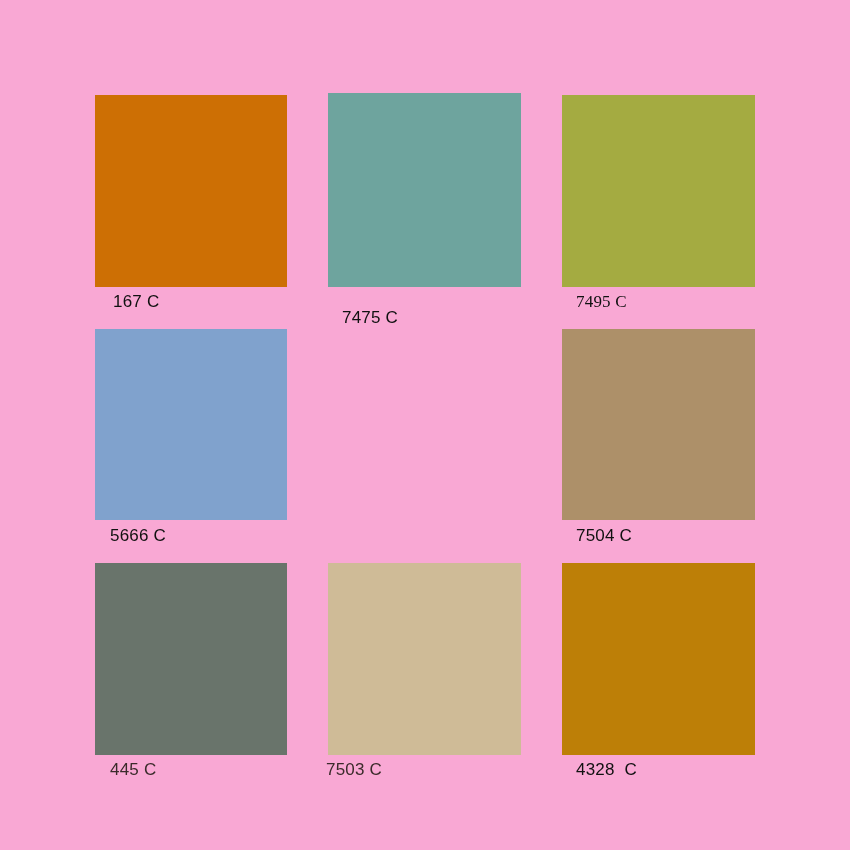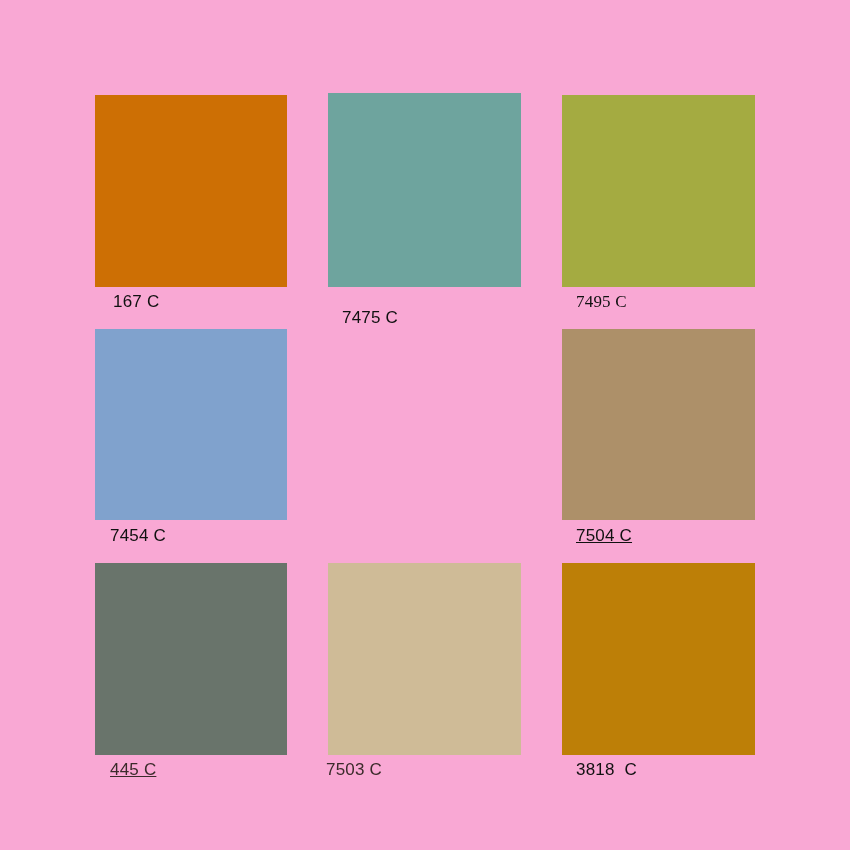--- a/index.html
+++ b/index.html
@@ -62,33 +62,33 @@
       <div class="swatch-chip" style="background: rgb(110, 164, 158);"></div>
     </div>
     <div class="swatch-label" style="left: 342px; top: 308px; color: rgb(17, 17, 17); text-align: right;">7475 C</div>
     <div class="swatch-cell" style="left: 562px; top: 95px; width: 193px; height: 192px;">
       <div class="swatch-chip" style="background: rgb(164, 171, 65);"></div>
     </div>
     <div class="swatch-label" style="left: 576px; top: 292px; color: rgb(17, 17, 17); font-family: Liberation Serif, serif;">7495 C</div>
     <div class="swatch-cell" style="left: 95px; top: 329px; width: 192px; height: 191px;">
       <div class="swatch-chip" style="background: rgb(128, 162, 205);"></div>
     </div>
-    <div class="swatch-label" style="left: 110px; top: 526px; color: rgb(17, 17, 17);">7454 C</div>
+    <div class="swatch-label" style="left: 110px; top: 526px; color: rgb(17, 17, 17);">5666 C</div>
     <div class="swatch-cell" style="left: 328px; top: 329px; width: 193px; height: 191px;">
       <div class="swatch-chip swatch-empty" style="background: transparent;"></div>
     </div>
     <div class="swatch-cell" style="left: 562px; top: 329px; width: 193px; height: 191px;">
       <div class="swatch-chip" style="background: rgb(173, 144, 105);"></div>
     </div>
-    <div class="swatch-label" style="left: 576px; top: 526px; color: rgb(17, 17, 17); text-decoration: underline;">7504 C</div>
+    <div class="swatch-label" style="left: 576px; top: 526px; color: rgb(17, 17, 17);">7504 C</div>
     <div class="swatch-cell" style="left: 95px; top: 563px; width: 192px; height: 192px;">
       <div class="swatch-chip" style="background: rgb(105, 116, 107);"></div>
     </div>
-    <div class="swatch-label" style="left: 110px; top: 760px; color: rgb(59, 43, 43); text-decoration: underline;">445 C</div>
+    <div class="swatch-label" style="left: 110px; top: 760px; color: rgb(59, 43, 43);">445 C</div>
     <div class="swatch-cell" style="left: 328px; top: 563px; width: 193px; height: 192px;">
       <div class="swatch-chip" style="background: rgb(207, 187, 151);"></div>
     </div>
     <div class="swatch-label" style="left: 326px; top: 760px; color: rgb(59, 43, 43);">7503 C</div>
     <div class="swatch-cell" style="left: 562px; top: 563px; width: 193px; height: 192px;">
       <div class="swatch-chip" style="background: rgb(189, 127, 7);"></div>
     </div>
-    <div class="swatch-label" style="left: 576px; top: 760px; color: rgb(17, 17, 17);">3818  C</div>
+    <div class="swatch-label" style="left: 576px; top: 760px; color: rgb(17, 17, 17);">4328  C</div>
   </div>
 
 </body></html>

